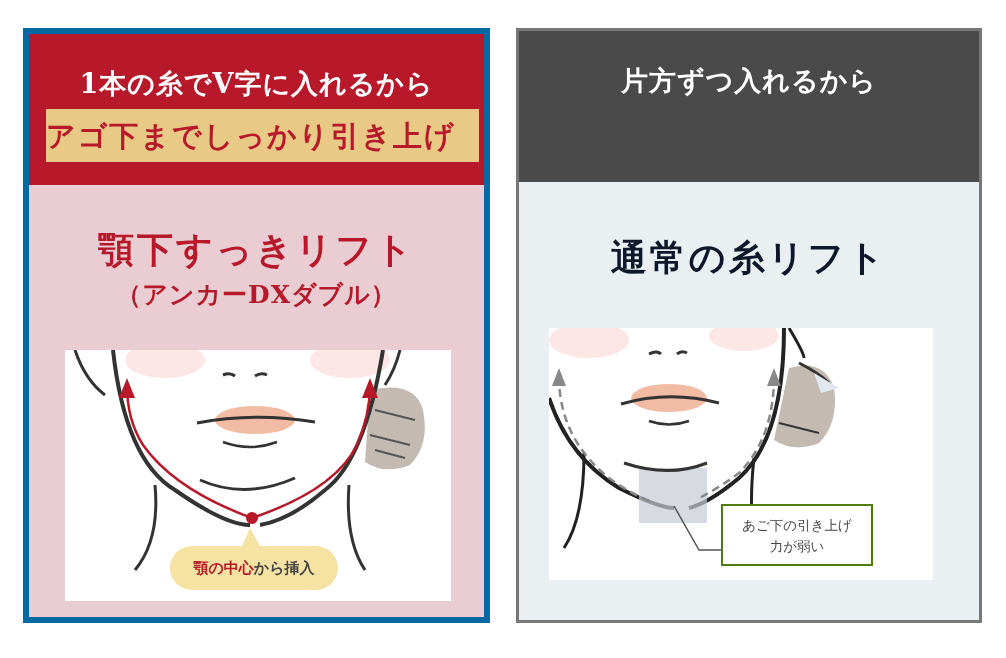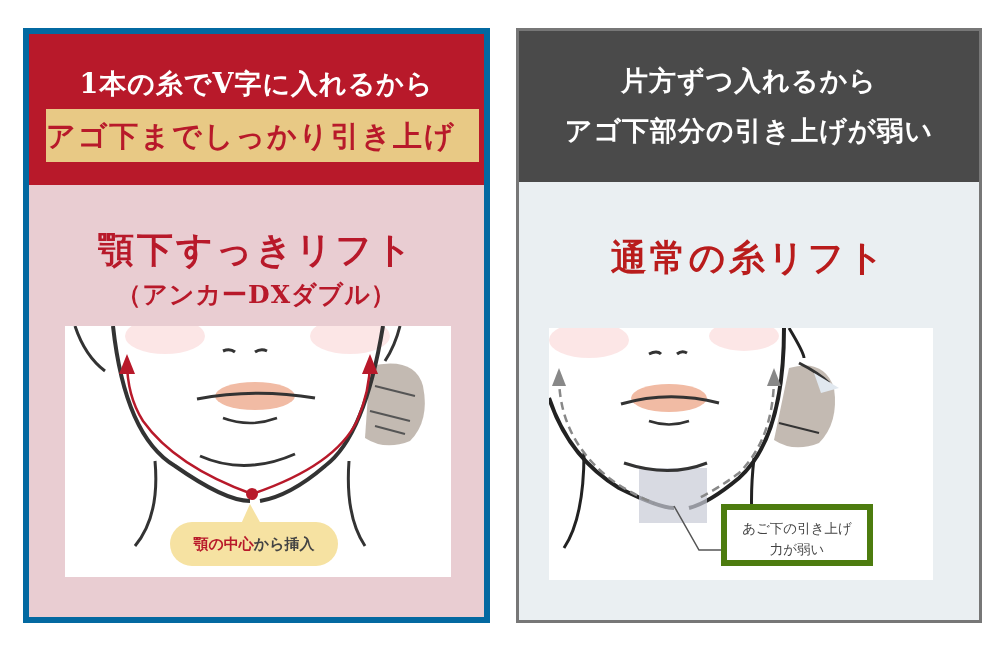--- a/index.html
+++ b/index.html
@@ -12,36 +12,36 @@
   .panel-left .head { background:#b8192a; }
   .panel-right .head { background:#4a4a4a; }
   .head-line { position:absolute; left:0; right:0; text-align:center; color:#ffffff; font-weight:bold;
                font-size:27px; letter-spacing:1px; line-height:34px; white-space:nowrap; }
   .hl-box { position:absolute; left:17px; width:433px; top:75px; height:53px; background:#e8c985; }
   .hl-text { position:absolute; left:0; right:0; top:9px; text-align:left; color:#b8192a; font-weight:bold;
              font-size:29px; letter-spacing:2px; line-height:36px; white-space:nowrap; }
   .title { position:absolute; left:0; right:0; text-align:center; font-weight:bold; white-space:nowrap; }
   .panel-left .title-main { top:192px; font-size:36px; color:#b8192a; letter-spacing:3px; }
   .panel-left .title-sub { top:244px; font-size:25px; color:#b8192a; letter-spacing:1px; }
-  .panel-right .title-main { top:203px; font-size:36px; color:#b91c1c; letter-spacing:3px; }
+  .panel-right .title-main { top:203px; font-size:36px; color:#0f172a; letter-spacing:3px; }
   .illus { position:absolute; background:#ffffff; overflow:hidden; }
-  .panel-left .illus { left:36px; top:292px; width:386px; height:251px; }
+  .panel-left .illus { left:36px; top:316px; width:386px; height:251px; }
   .panel-right .illus { left:30px; top:297px; width:384px; height:252px; }
   .illus svg { position:absolute; left:0; top:0; }
   .bubble-y { position:absolute; left:105px; top:196px; width:168px; height:44px; background:#f6e2a2;
               border-radius:22px; text-align:center; line-height:44px; font-family:"DejaVu Sans", sans-serif;
               font-weight:bold; font-size:15px; color:#444; white-space:nowrap; }
   .bubble-y .accent { color:#b8192a; }
   .bubble-b { position:absolute; left:255px; top:53px; width:138px; height:42px; background:#e1e8ef;
               border-radius:20px; text-align:center; line-height:42px; font-family:"DejaVu Sans", sans-serif;
               font-weight:bold; font-size:13.5px; color:#555; white-space:nowrap; }
   .bubble-b .accent { color:#4a6fa5; }
   .label-box { position:absolute; left:172px; top:176px; width:152px; height:62px; background:#fff;
-               border:6px solid #4d7c0f; box-sizing:border-box; text-align:center;
-               font-family:Liberation Mono, monospace; font-size:13.5px; color:#444; line-height:21px; padding-top:9px; }
+               border:2px solid #4d7c0f; box-sizing:border-box; text-align:center;
+               font-family:Liberation Sans, sans-serif; font-size:13.5px; color:#444; line-height:21px; padding-top:9px; }
 </style>
 </head>
 <body>
 
 <div class="panel panel-left">
   <div class="head">
     <div class="head-line" style="top:33px;">1本の糸でV字に入れるから</div>
     <div class="hl-box">
       <div class="hl-text">アゴ下までしっかり引き上げ</div>
     </div>
@@ -85,21 +85,20 @@
     </svg>
     <div class="bubble-y">
       <span class="accent">顎の中心</span><span>から挿入</span>
     </div>
   </div>
 </div>
 
 <div class="panel panel-right">
   <div class="head">
     <div class="head-line" style="top:33px;">片方ずつ入れるから</div>
-    <div class="head-line" style="top:83px;">アゴ下部分の引き上げが弱い</div>
   </div>
   <div class="title title-main">通常の糸リフト</div>
 
   <div class="illus">
     <svg width="384" height="252" viewBox="0 0 384 252">
       <ellipse cx="40" cy="12" rx="40" ry="18" fill="#fbe0e0" opacity="0.8"></ellipse>
       <ellipse cx="195" cy="8" rx="35" ry="15" fill="#fbe0e0" opacity="0.8"></ellipse>
 
       <path d="M240 40 Q275 30 285 60 Q290 95 270 115 Q245 125 225 112" fill="#b8aea4" opacity="0.85"></path>
       <path d="M250 35 Q270 45 280 55" stroke="#333" stroke-width="3" fill="none"></path>

